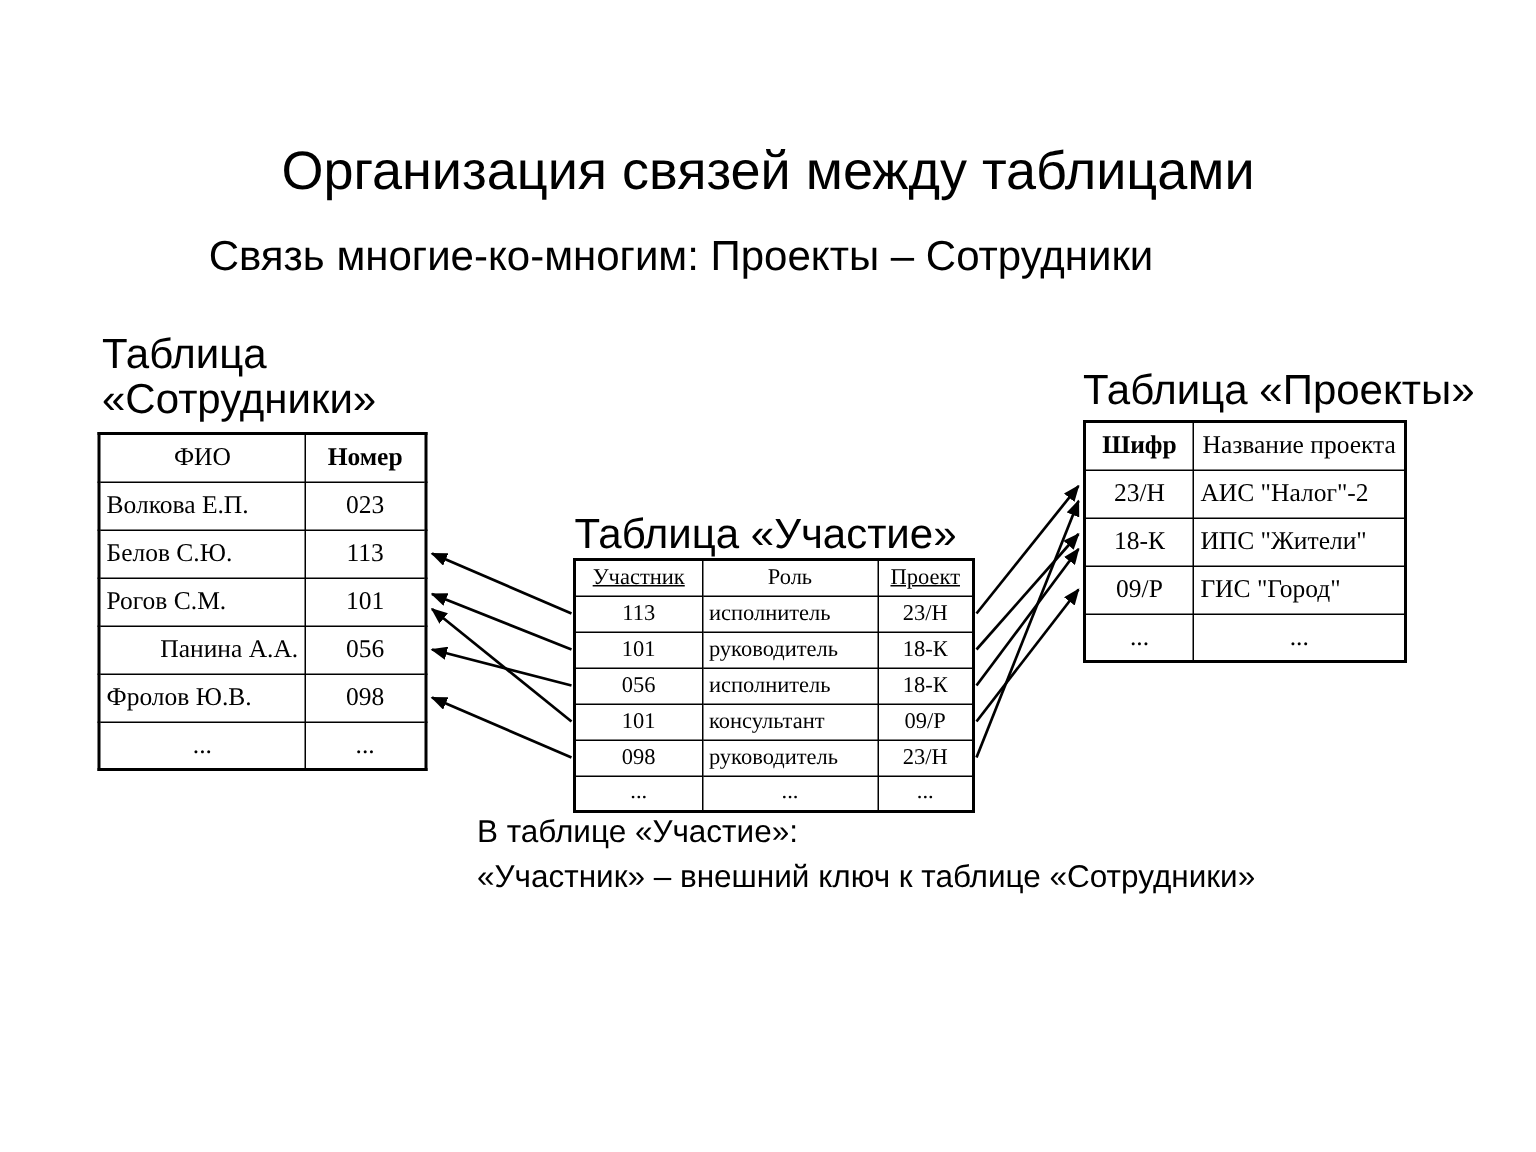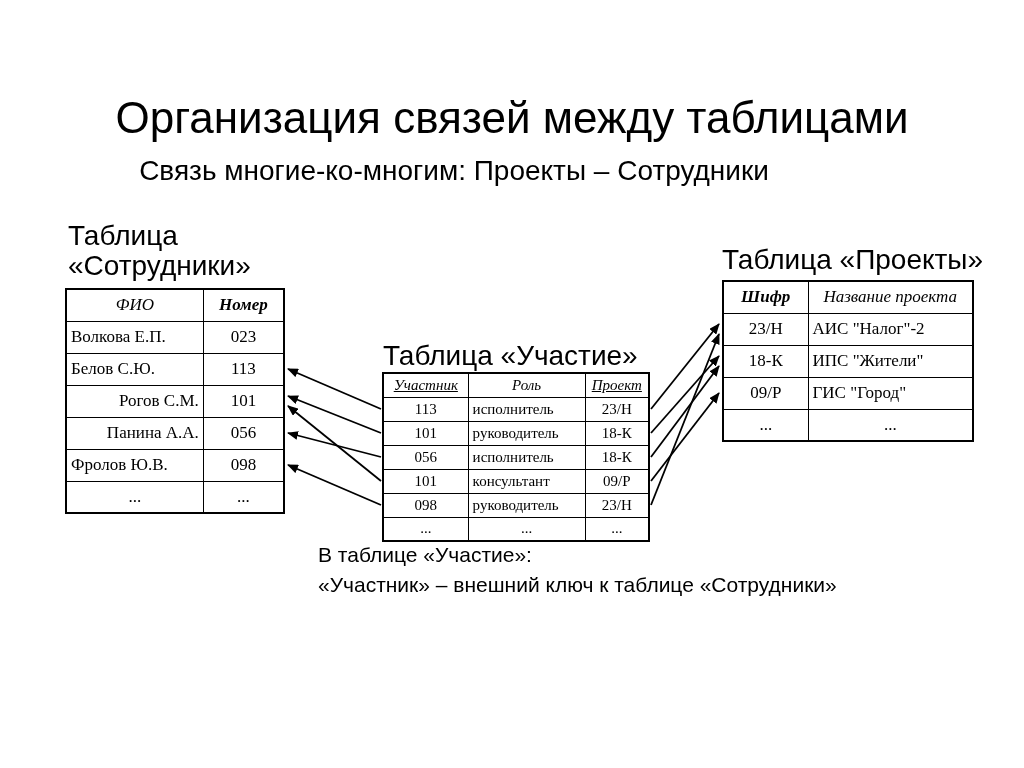--- a/index.html
+++ b/index.html
@@ -3,21 +3,21 @@
 <meta charset="utf-8">
 <style>
   * { margin:0; padding:0; box-sizing:border-box; }
   html, body { background:#ffffff; }
   .slide {
     position:relative; width:1024px; height:768px; background:#ffffff;
     color:#000; font-family:"Liberation Sans", sans-serif; overflow:hidden;
   }
   .title {
     position:absolute; top:94px; left:0; width:1024px;
-    text-align:center; font-size:44px; line-height:1.1; font-weight:normal;
+    text-align:center; font-size:36px; line-height:1.1; font-weight:normal;
   }
   .subtitle {
     position:absolute; top:156px; left:0; width:908px;
     text-align:center; font-size:28px; line-height:1.1; font-weight:normal;
   }
   .tbl-label {
     position:absolute; font-size:28px; line-height:30px;
     white-space:pre-line; font-weight:normal;
   }
   #label-employees    { left:68px;  top:221px; }
@@ -26,32 +26,32 @@
 
   table.data {
     position:absolute; border-collapse:collapse; table-layout:fixed;
     font-family:"Liberation Serif", serif; background:#fff;
     border:2px solid #000;
   }
   table.data th, table.data td {
     border:1px solid #000; padding:0 4px; overflow:hidden; white-space:nowrap;
   }
   table.data th {
-    font-style:italic; font-weight:normal; text-align:center; padding:0 4px;margin-top:28px;
+    font-weight:normal; text-align:center; padding:0 4px;margin-top:28px;
   }
   table.data th.bold { font-weight:bold; }
   table.data th.underline { text-decoration:underline; }
 
   #tbl-employees { left:65px; top:288px; width:220px; font-size:17px; }
   #tbl-employees tr { height:32px; }
 
   #tbl-participation { left:382px; top:372px; width:268px; font-size:15px; }
   #tbl-participation tr { height:24px; }
 
-  #tbl-projects { left:722px; top:280px; width:252px; font-size:17px; }
+  #tbl-projects { left:722px; top:280px; width:216px; font-size:17px; }
   #tbl-projects tr { height:32px; }
 
   #arrows {
     position:absolute; left:0; top:0; width:1024px; height:768px;
     pointer-events:none;
   }
   .note {
     position:absolute; left:318px; top:540px;
     font-size:21px; line-height:29.5px;
   }
@@ -80,21 +80,21 @@
       <tbody>
         <tr>
           <td style="text-align: left;">Волкова Е.П.</td>
           <td style="text-align: center;">023</td>
         </tr>
         <tr>
           <td style="text-align: left;">Белов С.Ю.</td>
           <td style="text-align: center;">113</td>
         </tr>
         <tr>
-          <td style="text-align: right;">Рогов С.М.</td>
+          <td style="text-align: left;">Рогов С.М.</td>
           <td style="text-align: center;">101</td>
         </tr>
         <tr>
           <td style="text-align: right;">Панина А.А.</td>
           <td style="text-align: center;">056</td>
         </tr>
         <tr>
           <td style="text-align: left;">Фролов Ю.В.</td>
           <td style="text-align: center;">098</td>
         </tr>

